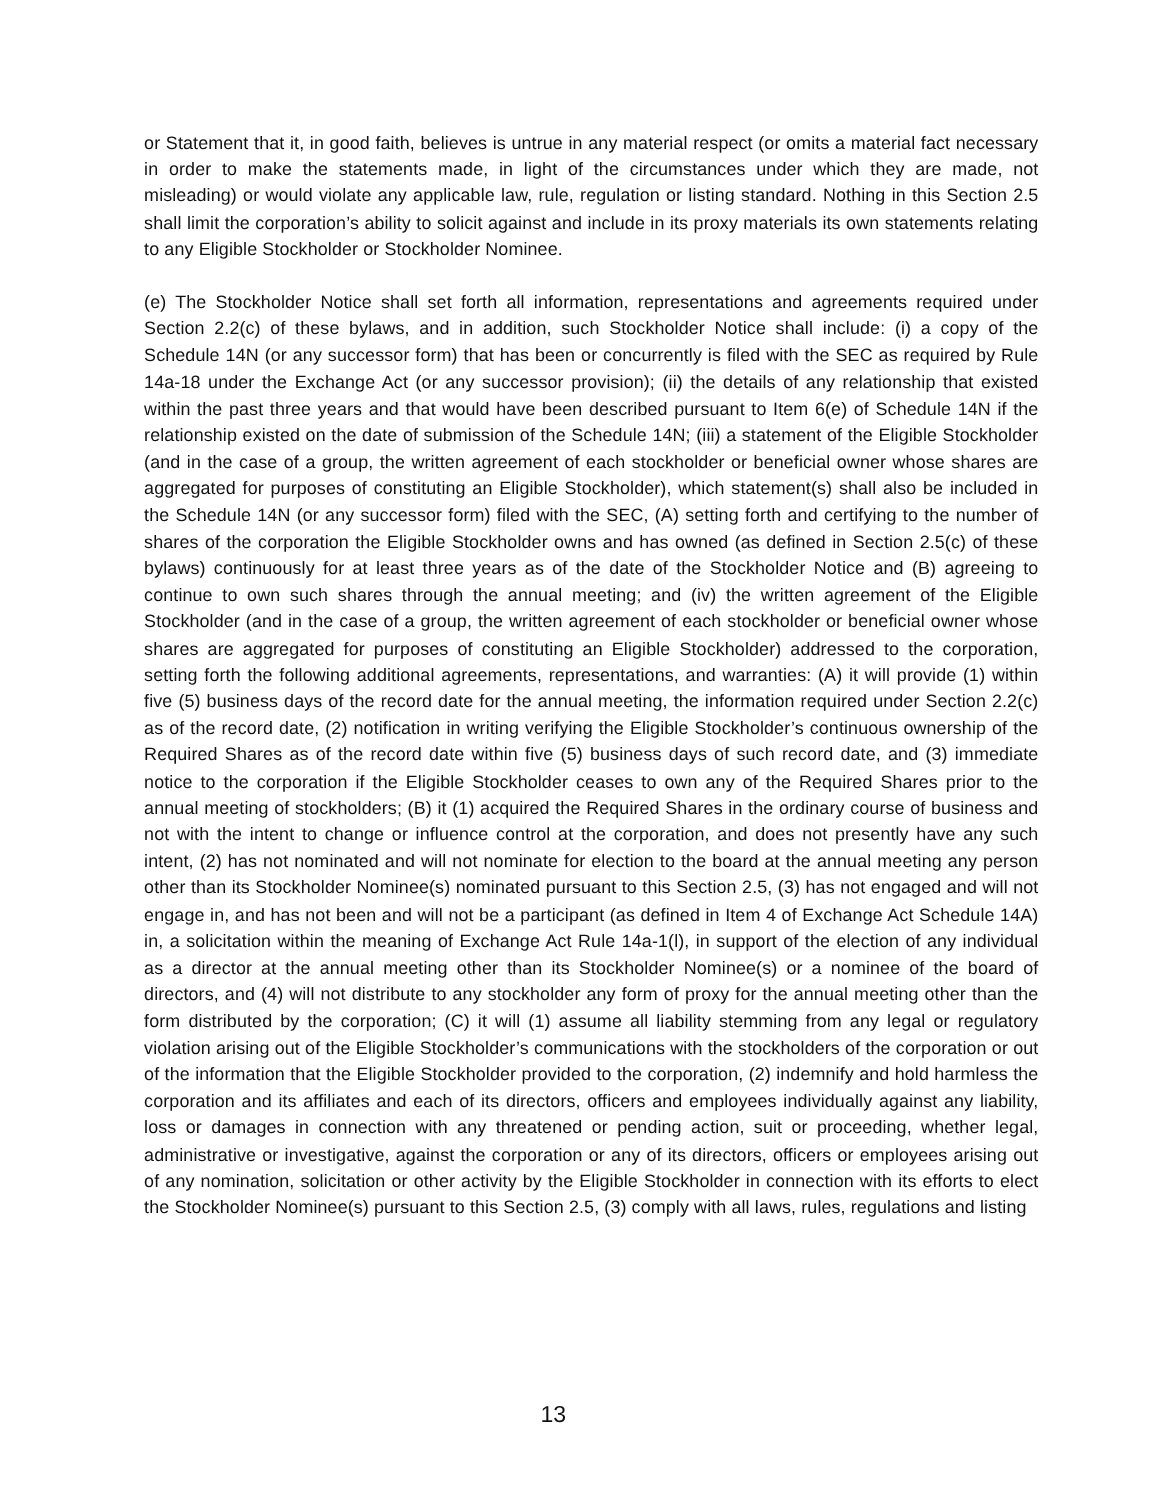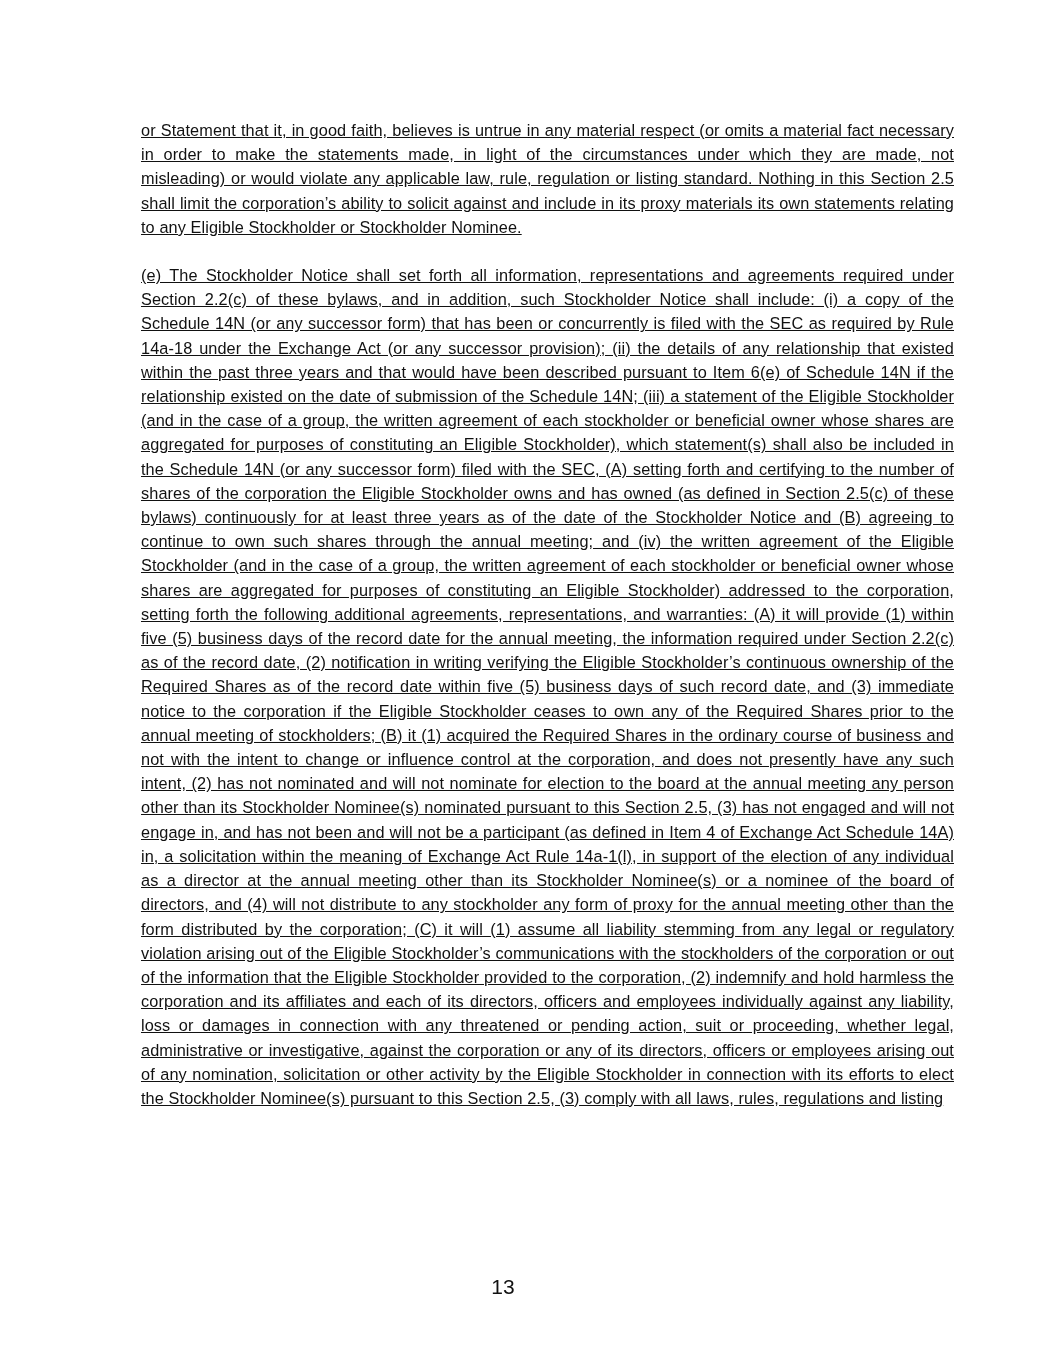--- a/index.html
+++ b/index.html
@@ -15,24 +15,23 @@
     color: #111111;
     overflow: hidden;
   }
   .doc-page {
     position: absolute;
     inset: 0;
     background: #ffffff;
   }
   .doc-body {
     position: absolute;
-    left: 141px;
+    left: 131px;
     top: 118px;
     width: 813px;
-    text-decoration: underline;
   }
   .doc-paragraph {
     font-size: 16.3px;
     line-height: 24.2px;
     text-align: justify;
     letter-spacing: 0.1px;
     margin: 0 0 24px 0;
     color: #111111;
   }
   .page-number {

